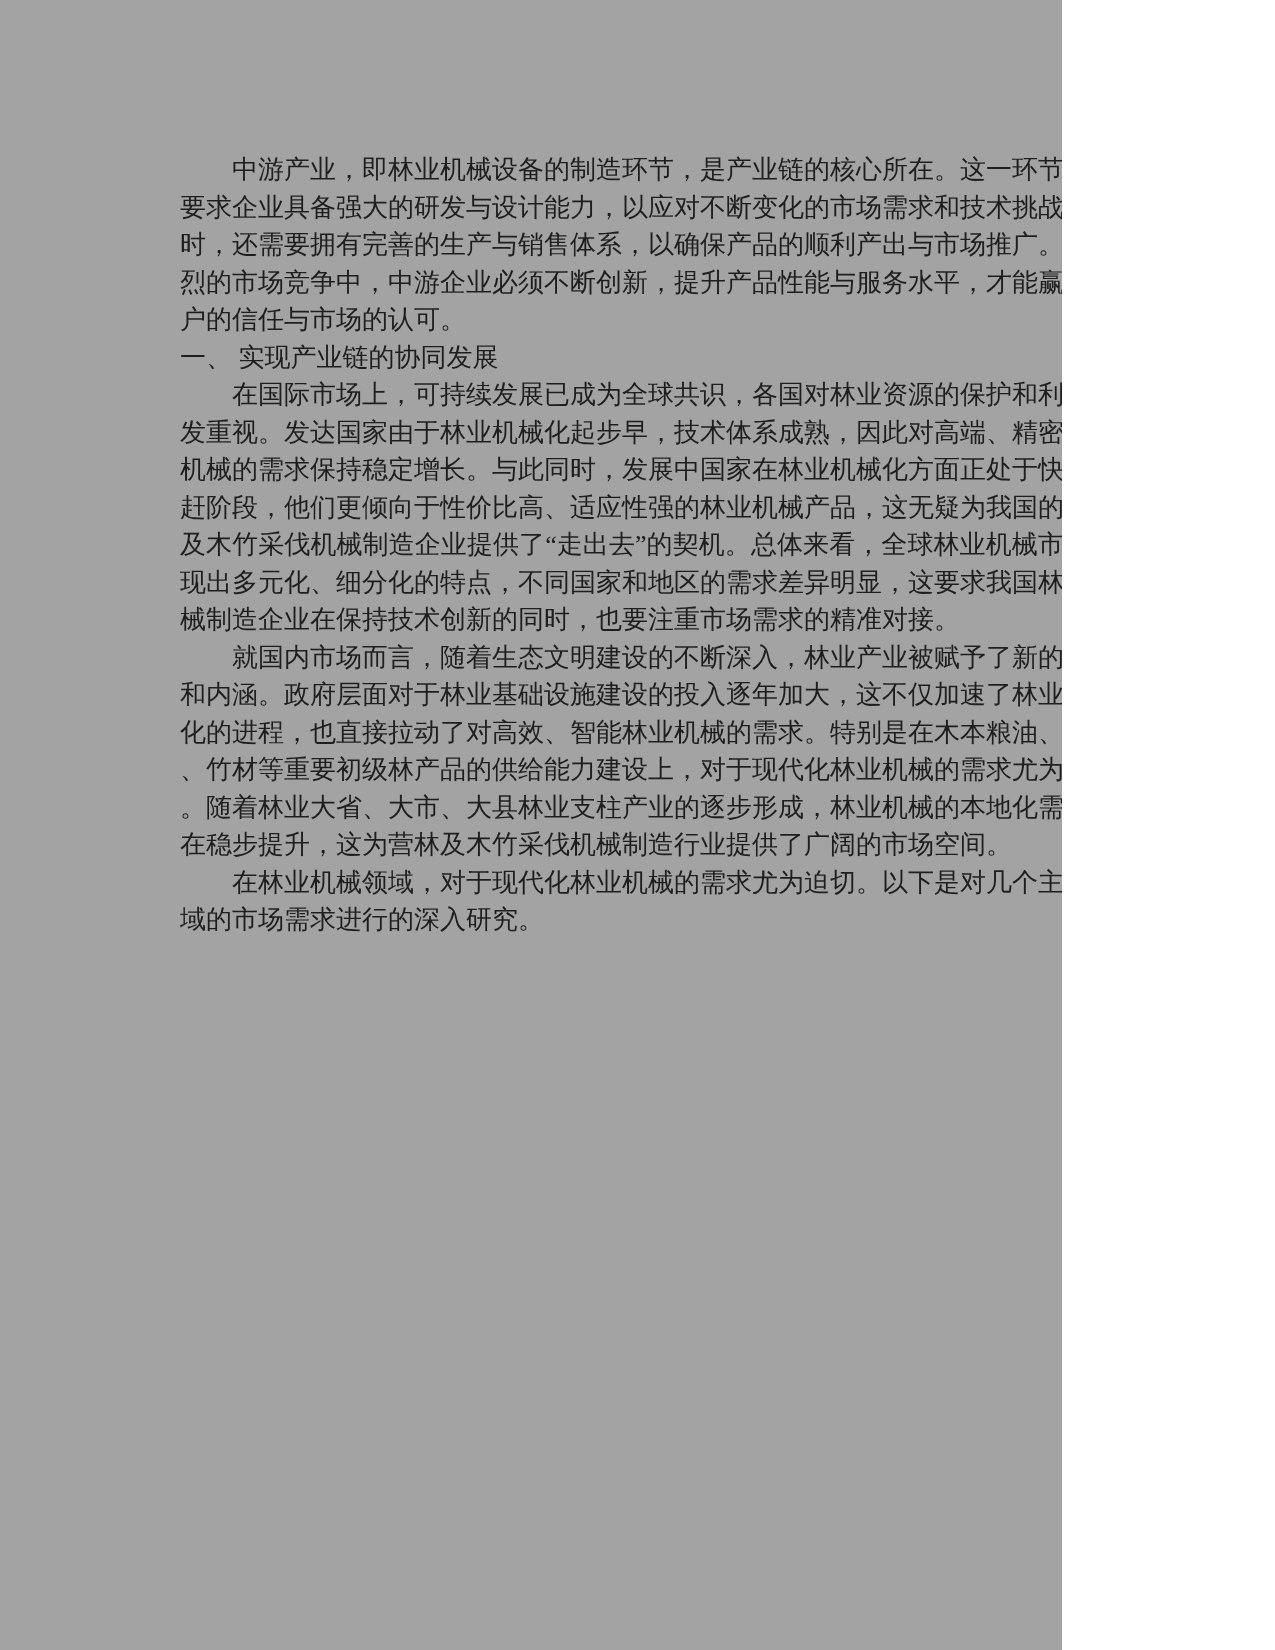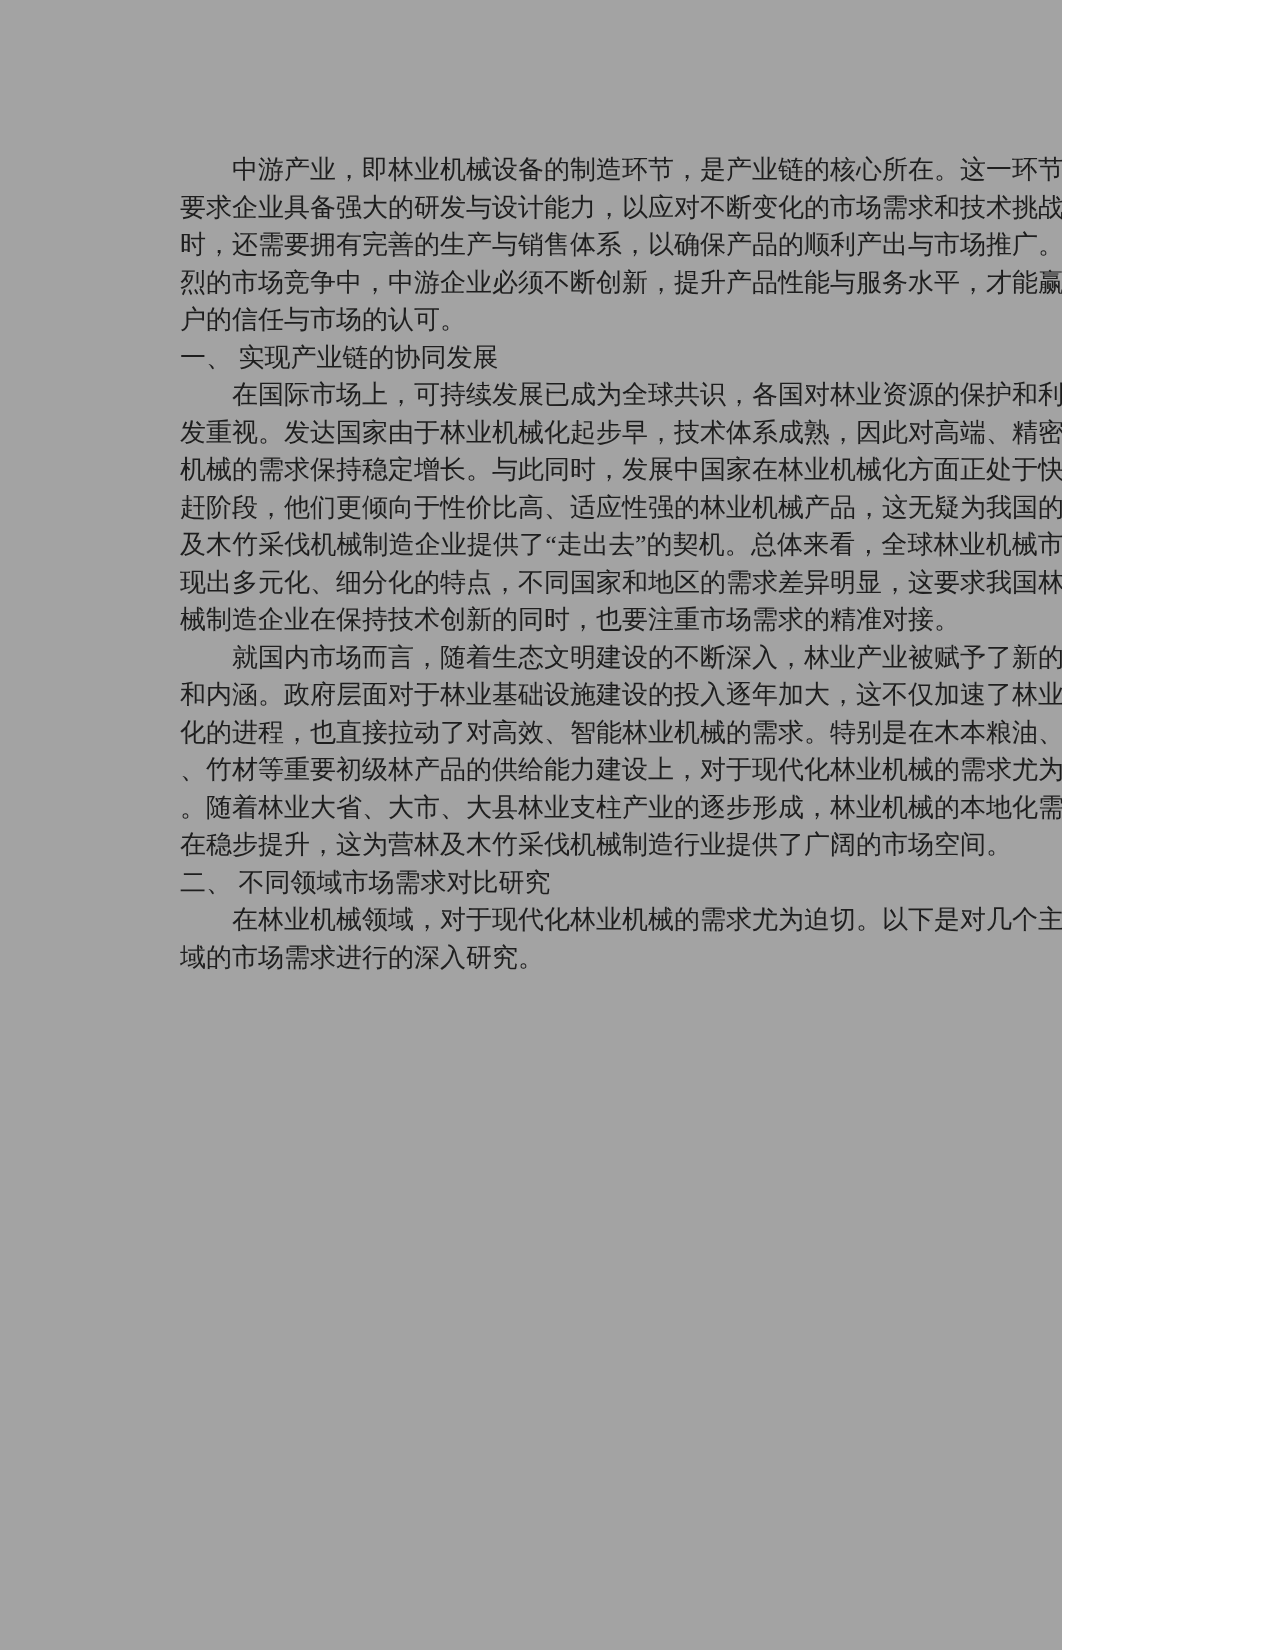--- a/index.html
+++ b/index.html
@@ -39,16 +39,15 @@
 </style>
 </head>
 <body>
 
 <div class="page">
   <div class="text-block" style="color: rgb(30, 30, 30);">
       <p class="indent">中游产业，即林业机械设备的制造环节，是产业链的核心所在。这一环节不仅要求企业具备强大的研发与设计能力，以应对不断变化的市场需求和技术挑战；同时，还需要拥有完善的生产与销售体系，以确保产品的顺利产出与市场推广。在激烈的市场竞争中，中游企业必须不断创新，提升产品性能与服务水平，才能赢得客户的信任与市场的认可。</p>
       <p class="">一、 实现产业链的协同发展</p>
       <p class="indent">在国际市场上，可持续发展已成为全球共识，各国对林业资源的保护和利用愈发重视。发达国家由于林业机械化起步早，技术体系成熟，因此对高端、精密林业机械的需求保持稳定增长。与此同时，发展中国家在林业机械化方面正处于快速追赶阶段，他们更倾向于性价比高、适应性强的林业机械产品，这无疑为我国的营林及木竹采伐机械制造企业提供了“走出去”的契机。总体来看，全球林业机械市场呈现出多元化、细分化的特点，不同国家和地区的需求差异明显，这要求我国林业机械制造企业在保持技术创新的同时，也要注重市场需求的精准对接。</p>
       <p class="indent">就国内市场而言，随着生态文明建设的不断深入，林业产业被赋予了新的使命和内涵。政府层面对于林业基础设施建设的投入逐年加大，这不仅加速了林业机械化的进程，也直接拉动了对高效、智能林业机械的需求。特别是在木本粮油、木材、竹材等重要初级林产品的供给能力建设上，对于现代化林业机械的需求尤为迫切。随着林业大省、大市、大县林业支柱产业的逐步形成，林业机械的本地化需求也在稳步提升，这为营林及木竹采伐机械制造行业提供了广阔的市场空间。</p>
-      <p class="">二、 不同领域市场需求对比研究</p>
       <p class="indent">在林业机械领域，对于现代化林业机械的需求尤为迫切。以下是对几个主要领域的市场需求进行的深入研究。</p>
     </div>
 </div>
 
 </body></html>

